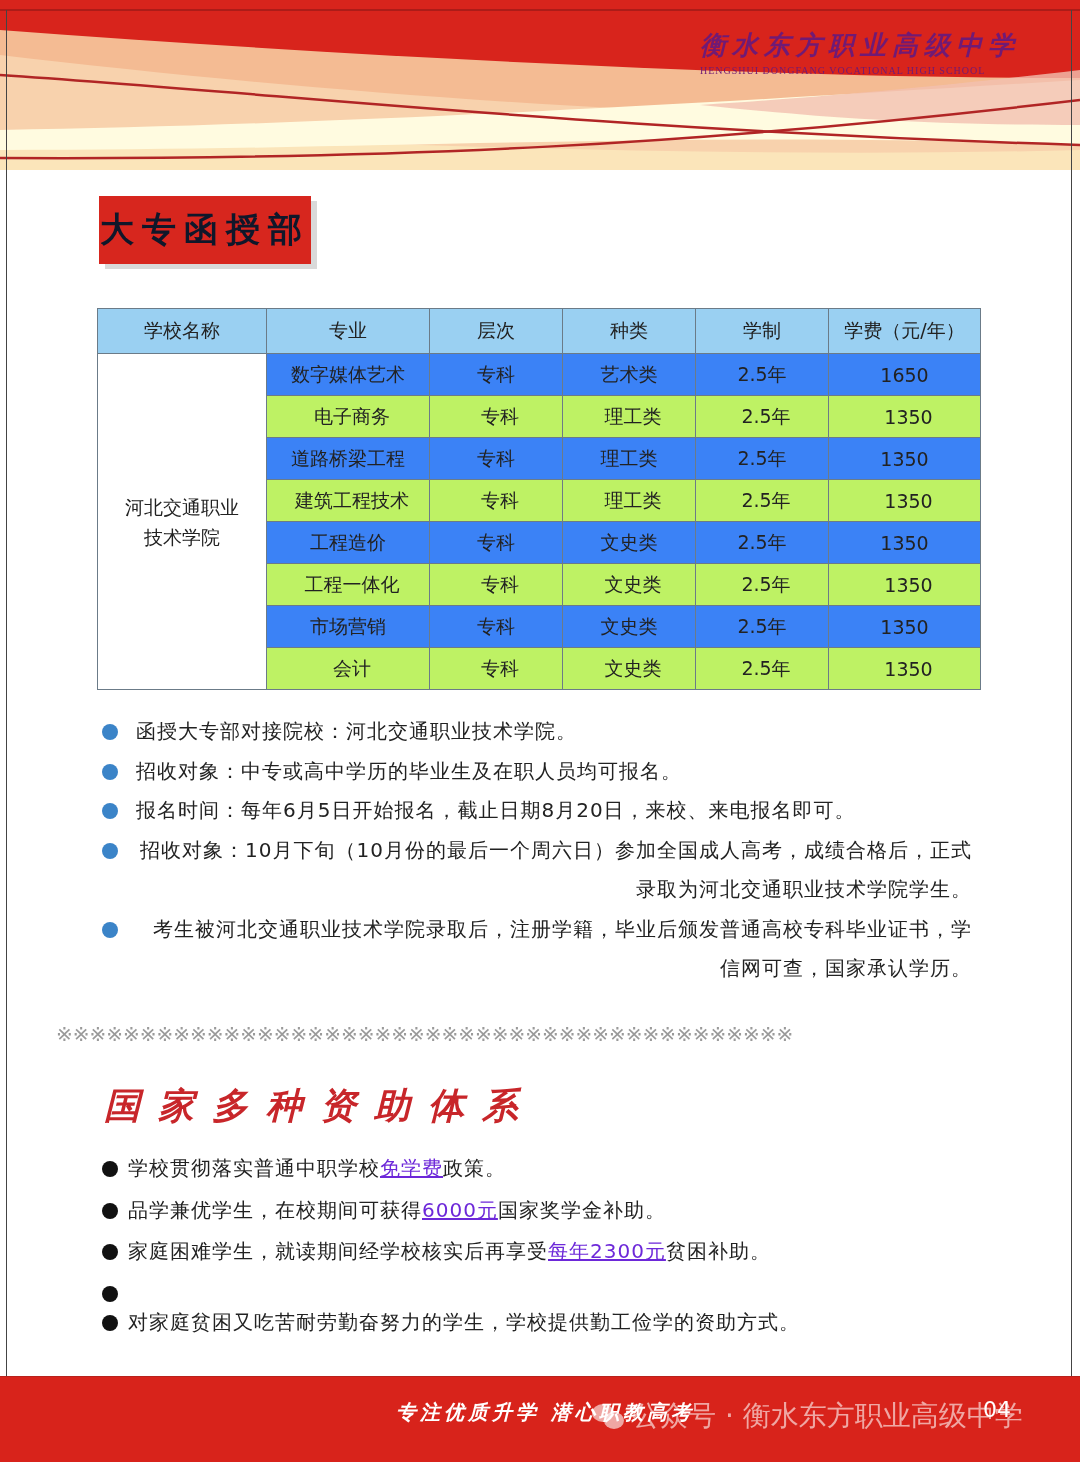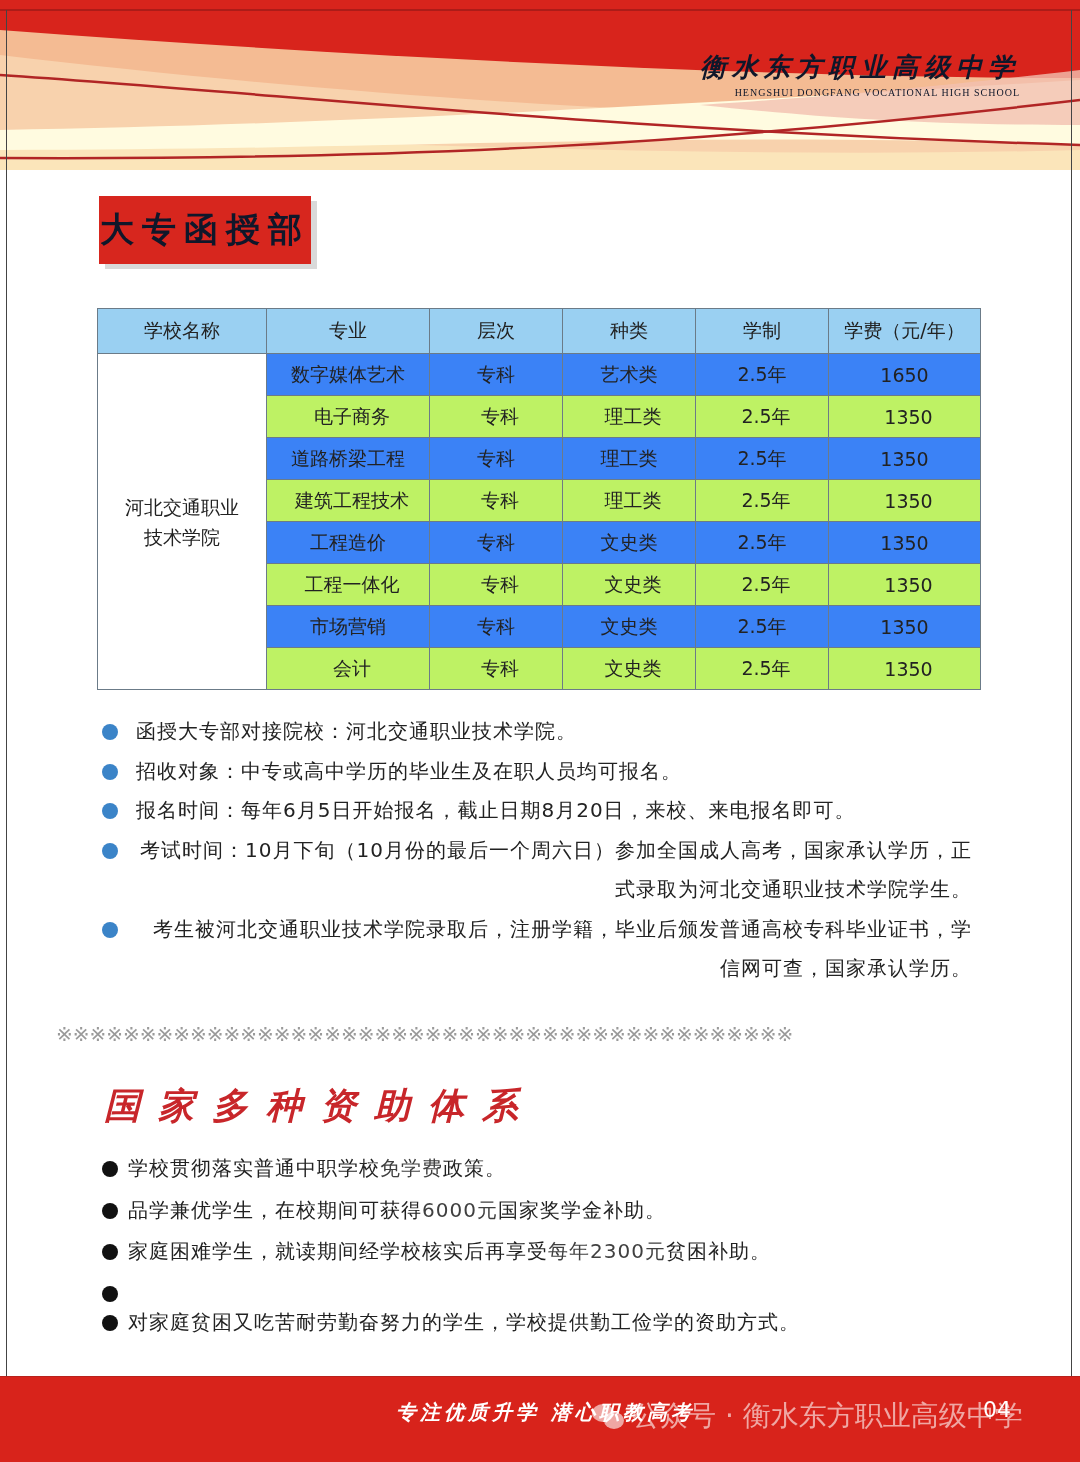--- a/index.html
+++ b/index.html
@@ -3,21 +3,21 @@
 <meta charset="utf-8">
 <style>
   html, body { margin: 0; padding: 0; }
   body {
     width: 1080px; height: 1462px; position: relative; overflow: hidden;
     background: #ffffff;
     font-family: "DejaVu Sans", "Liberation Sans", sans-serif;
     color: #222;
   }
   .header-bg { position: absolute; left: 0; top: 0; width: 1080px; height: 170px; }
-  .brand { position: absolute; right: 60px; top: 50px; text-align: right; color: #0f172a; }
+  .brand { position: absolute; right: 60px; top: 28px; text-align: left; color: #701a75; }
   .brand-cn {
     font-family: "DejaVu Serif", "Liberation Serif", serif;
     font-size: 26px; font-weight: bold; letter-spacing: 6px; font-style: italic;
   }
   .brand-en {
     font-family: "Liberation Serif", "DejaVu Serif", serif;
     font-size: 10px; letter-spacing: 1px; margin-top: 2px;
   }
   .page-frame-left { position: absolute; left: 6px; top: 10px; width: 1px; height: 1450px; background: #444; }
   .page-frame-right { position: absolute; left: 1071px; top: 10px; width: 1px; height: 1450px; background: #444; }
@@ -62,21 +62,21 @@
     font-family: "DejaVu Serif", "Liberation Serif", serif;
     font-size: 36px; font-weight: bold; font-style: italic;
     color: #c8262a; letter-spacing: 18px;
   }
   .aid-list { position: absolute; left: 100px; top: 1148px; width: 900px; }
   .aid { font-size: 20px; line-height: 41.5px; letter-spacing: 1px; display: flex; }
   .aid .bullet {
     width: 16px; height: 16px; border-radius: 50%; background: #111;
     margin: 13px 10px 0 2px; flex: none;
   }
-  .red { color: #404040; }
+  .red { color: #6d28d9; text-decoration: underline; }
 
   .footer {
     position: absolute; left: 0; top: 1376px; width: 1080px; height: 86px;
     background: #d8231b; border-top: 1px solid #b8221c;
   }
   .footer-slogan {
     position: absolute; left: 396px; top: 22px; color: #fff;
     font-family: "DejaVu Serif", "Liberation Serif", serif;
     font-size: 20px; font-weight: bold; font-style: italic; letter-spacing: 4px;
   }
@@ -204,21 +204,21 @@
   <div class="note">
     <span class="dot"></span>
     <span>招收对象：中专或高中学历的毕业生及在职人员均可报名。</span>
   </div>
   <div class="note">
     <span class="dot"></span>
     <span>报名时间：每年6月5日开始报名，截止日期8月20日，来校、来电报名即可。</span>
   </div>
   <div class="note">
     <span class="dot"></span>
-    <span style="width:836px">考试时间：10月下旬（10月份的最后一个周六日）参加全国成人高考，国家承认学历，正式录取为河北交通职业技术学院学生。</span>
+    <span style="width:836px">招收对象：10月下旬（10月份的最后一个周六日）参加全国成人高考，成绩合格后，正式录取为河北交通职业技术学院学生。</span>
   </div>
   <div class="note">
     <span class="dot"></span>
     <span style="width:836px">考生被河北交通职业技术学院录取后，注册学籍，毕业后颁发普通高校专科毕业证书，学信网可查，国家承认学历。</span>
   </div>
 </div>
 
 <div class="divider">※※※※※※※※※※※※※※※※※※※※※※※※※※※※※※※※※※※※※※※※※※※※</div>
 
 <div class="aid-title">国家多种资助体系</div>

